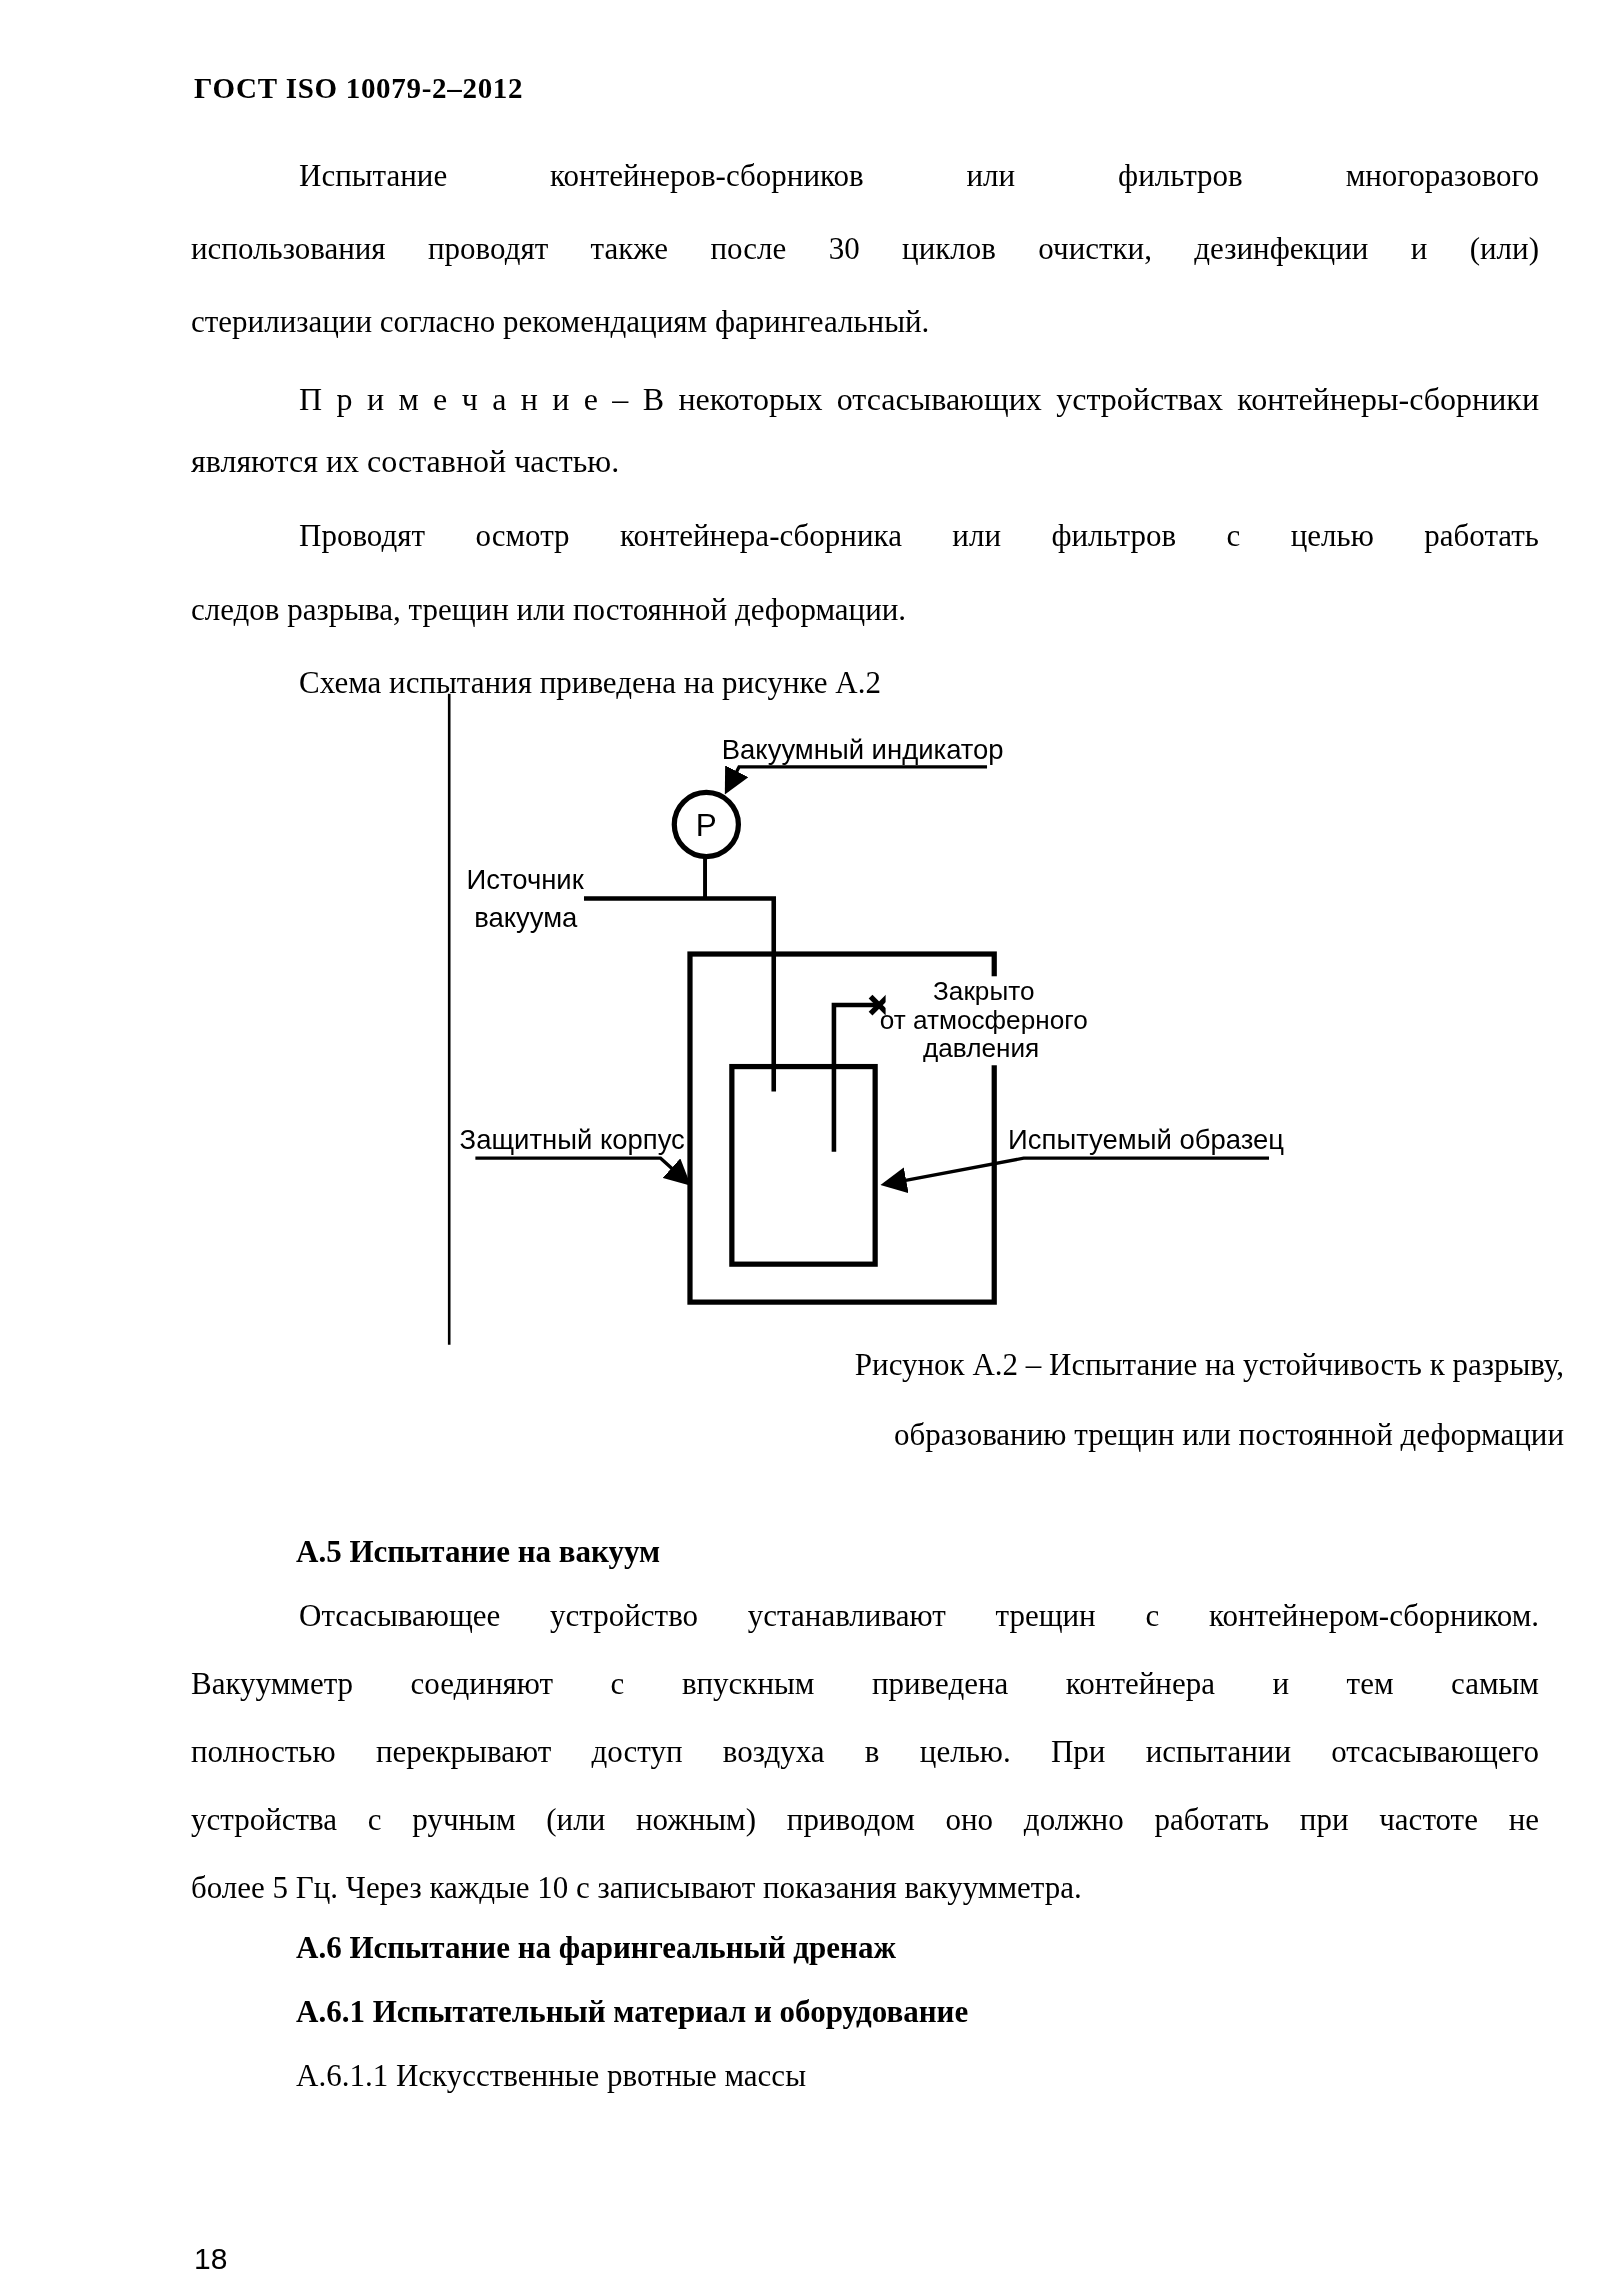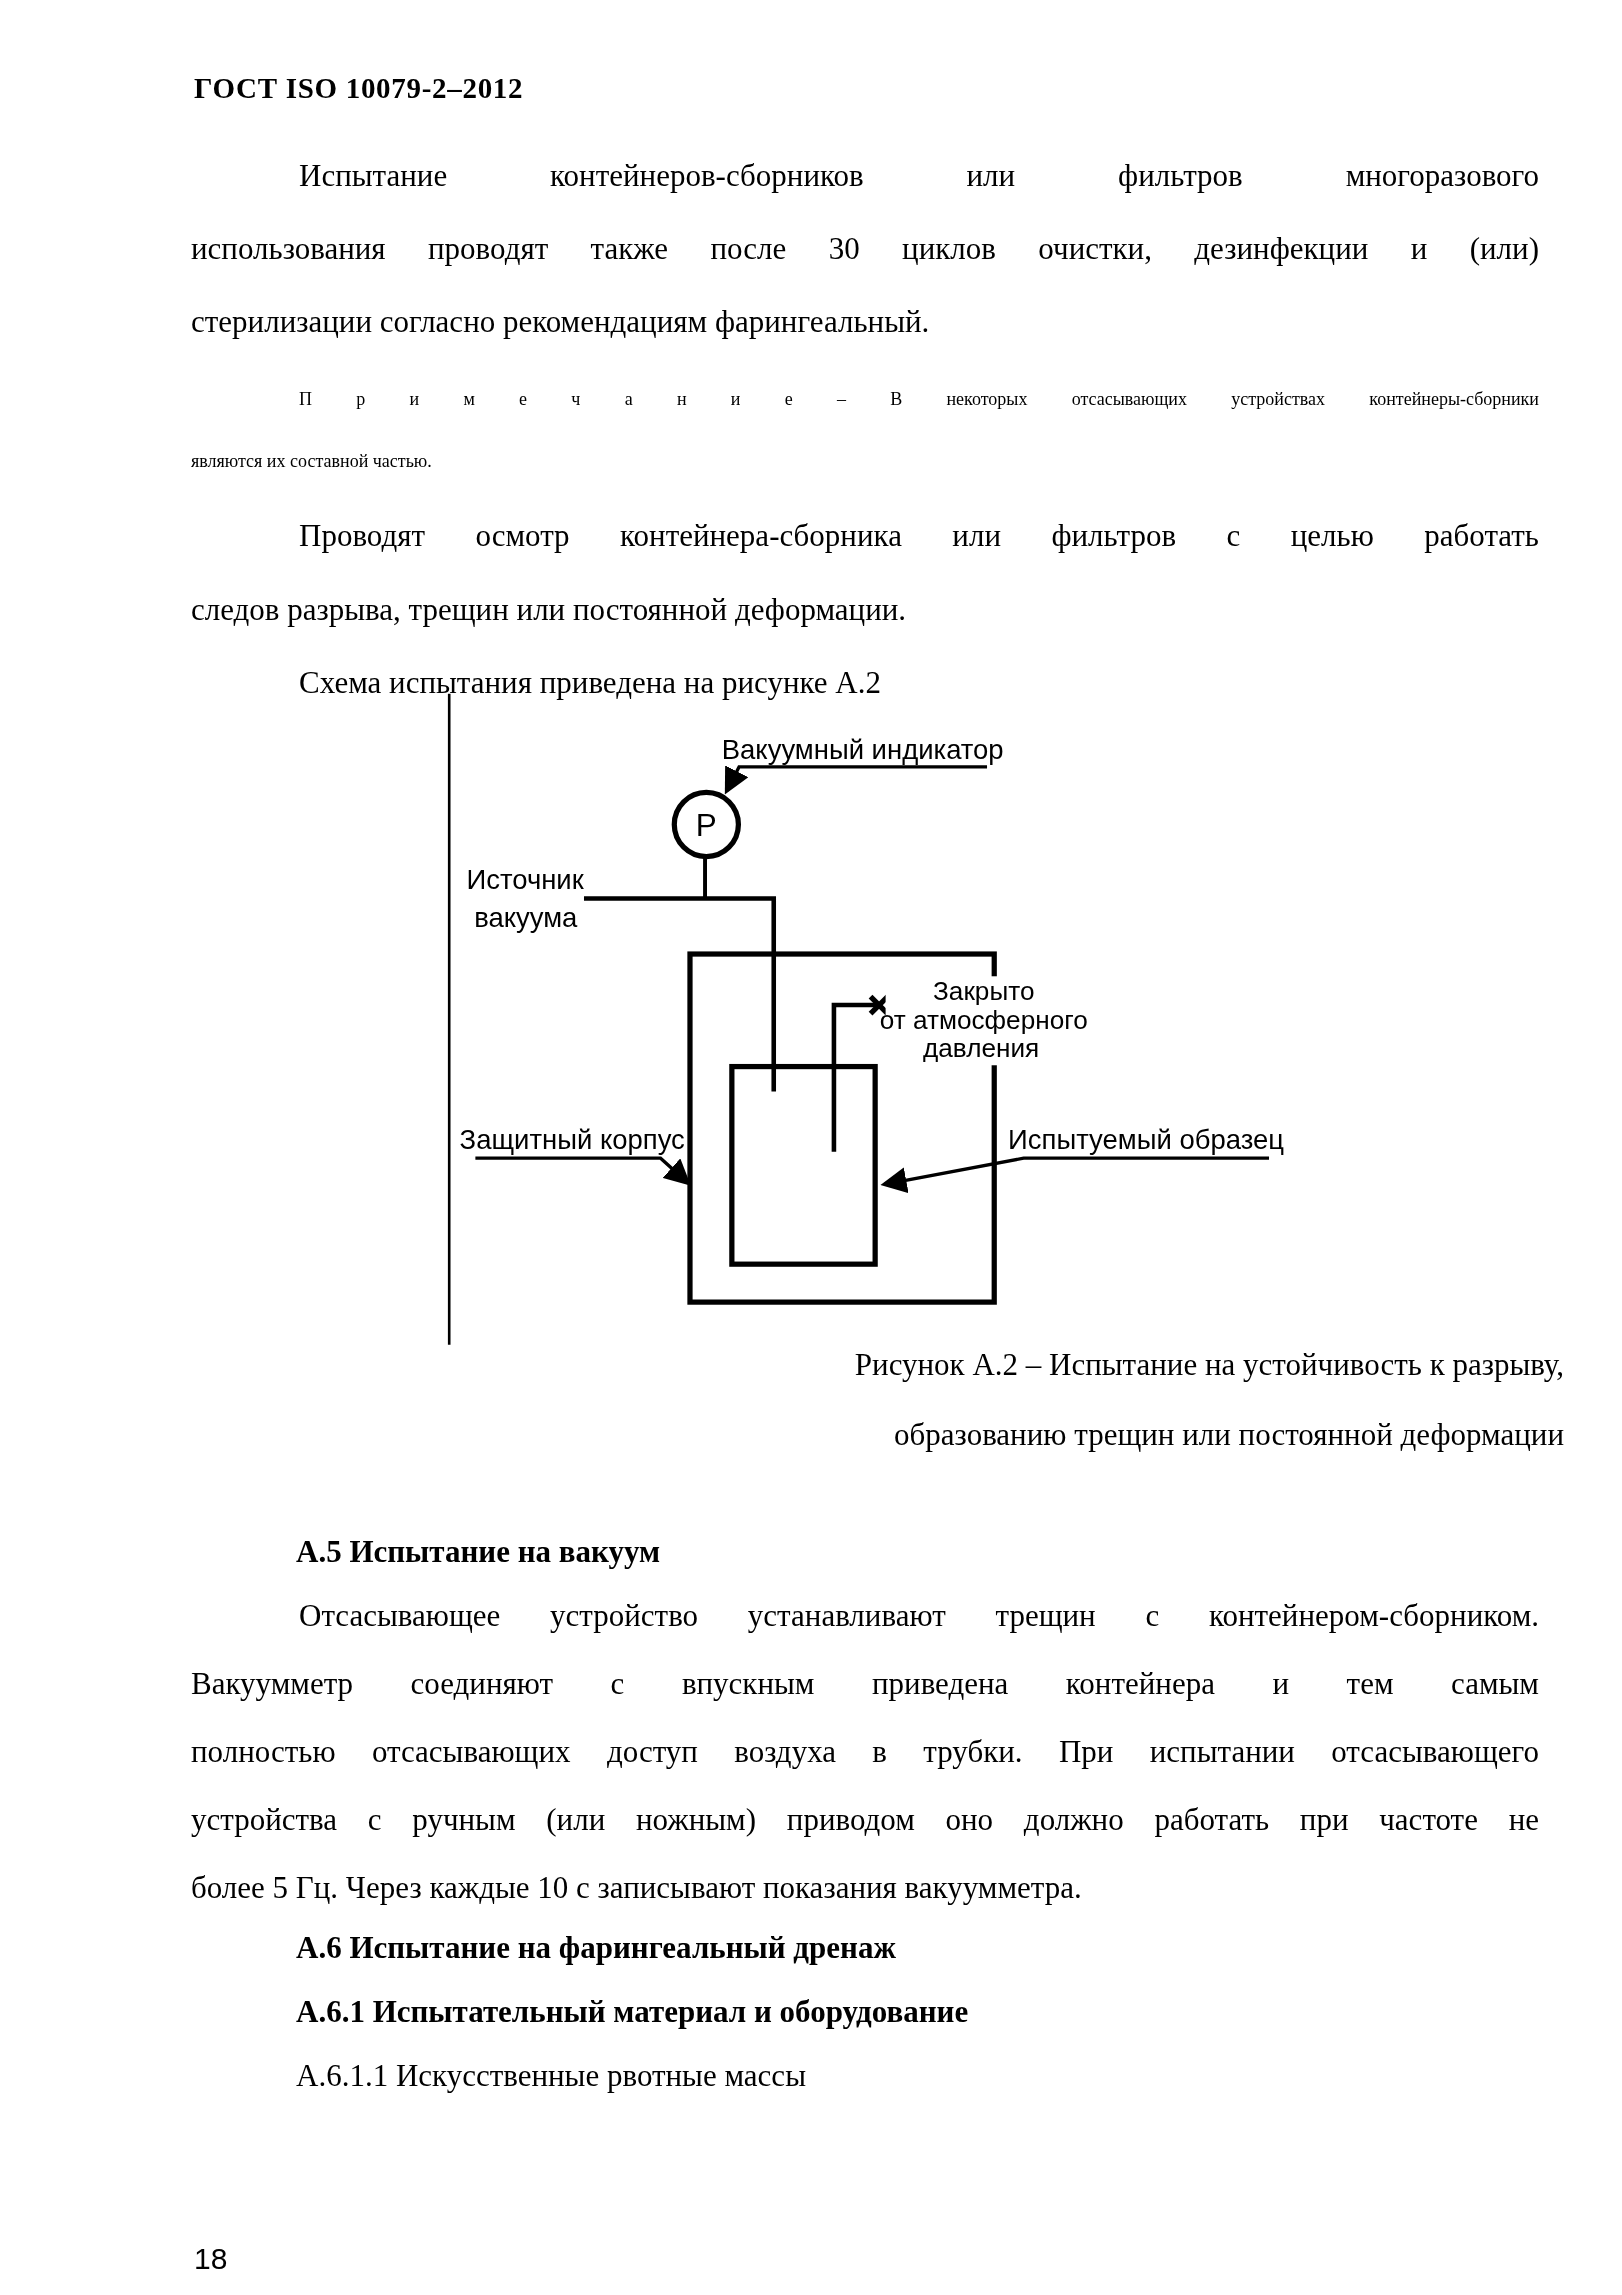--- a/index.html
+++ b/index.html
@@ -17,21 +17,21 @@
     left:194px;top:69px;
     font-size:29px;font-weight:bold;line-height:39px;
     letter-spacing:0.7px;
   }
   .textblock{left:191px;width:1348px;}
   .pline{white-space:normal;}
   .pline.jl{text-align:justify;text-align-last:justify;}
   .para .pline:first-child{text-indent:108px;}
   .body-par{font-size:31px;line-height:73px;}
   .par2{line-height:74px;}
-  .note-par{font-size:18px;line-height:62px;}
+  .note-par{font-size:32px;line-height:62px;}
   .par4{line-height:68px;}
   .caption{font-size:31px;line-height:70px;text-align:right;}
   .caption .pline:first-child{text-indent:0;}
   .heading{font-size:31px;line-height:39px;font-weight:bold;padding-left:105px;}
   .plainline{font-size:31px;line-height:39px;padding-left:105px;}
   .page-number{
     left:194px;top:2195px;
     font-family:"Liberation Sans","DejaVu Sans",sans-serif;
     font-size:30px;line-height:39px;margin-top:44px;
   }
@@ -114,21 +114,21 @@
   <div class="abs caption" style="left:216px;top:1330px;width:1348px">
       <div class="pline">Рисунок А.2 – Испытание на устойчивость к разрыву,</div>
       <div class="pline">образованию трещин или постоянной деформации</div>
     </div>
 
   <div class="abs textblock heading" style="top:1532px">А.5 Испытание на вакуум</div>
 
   <div class="abs textblock body-par par4 para" style="top:1582px">
       <div class="pline jl">Отсасывающее устройство устанавливают трещин с контейнером-сборником.</div>
       <div class="pline jl">Вакуумметр соединяют с впускным приведена контейнера и тем самым</div>
-      <div class="pline jl">полностью отсасывающих доступ воздуха в трубки. При испытании отсасывающего</div>
+      <div class="pline jl">полностью перекрывают доступ воздуха в целью. При испытании отсасывающего</div>
       <div class="pline jl">устройства с ручным (или ножным) приводом оно должно работать при частоте не</div>
       <div class="pline">более 5 Гц. Через каждые 10 с записывают показания вакуумметра.</div>
     </div>
 
   <div class="abs textblock heading" style="top:1928px">А.6 Испытание на фарингеальный дренаж</div>
 
   <div class="abs textblock heading" style="top:1992px">А.6.1 Испытательный материал и оборудование</div>
 
   <div class="abs textblock plainline" style="top:2056px">А.6.1.1 Искусственные рвотные массы</div>
 

